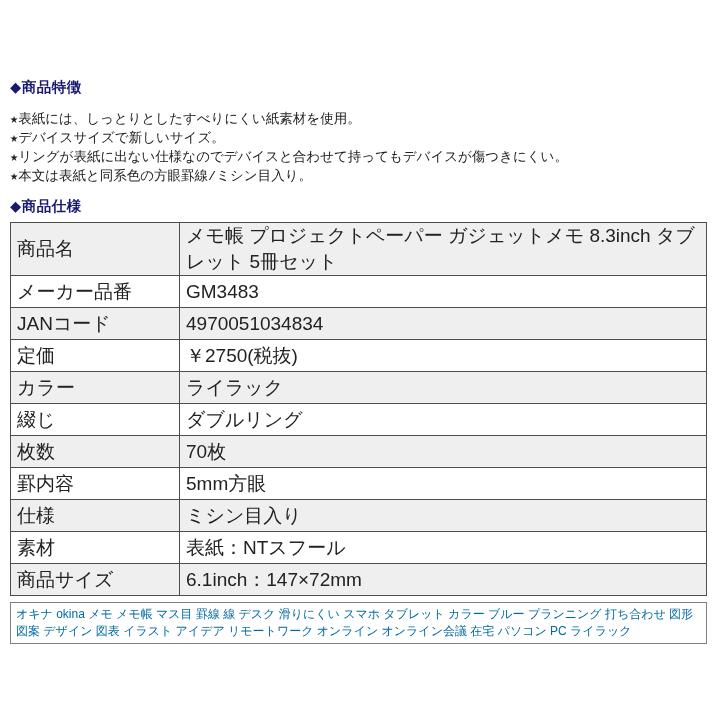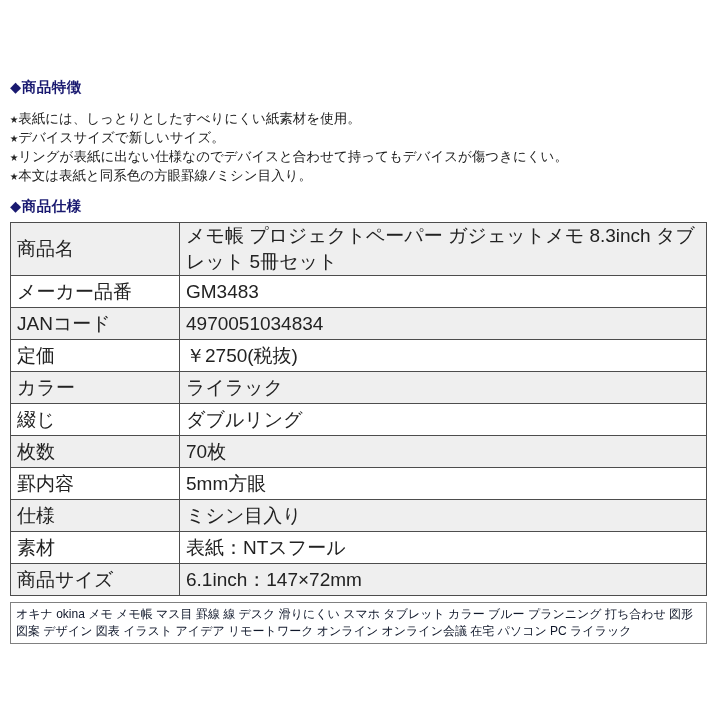--- a/index.html
+++ b/index.html
@@ -65,21 +65,21 @@
     background: #ffffff;
   }
   .keywords-box {
     margin-top: 6px;
     width: 697px;
     box-sizing: border-box;
     border: 1px solid #808080;
     padding: 3px 5px;
     font-size: 12px;
     line-height: 17px;
-    color: #0f172a;
+    color: #0369a1;
   }
 </style>
 </head>
 <body>
 
 <div class="page">
 
   <h2 class="section-heading">◆商品特徴</h2>
 
   <div class="features">

